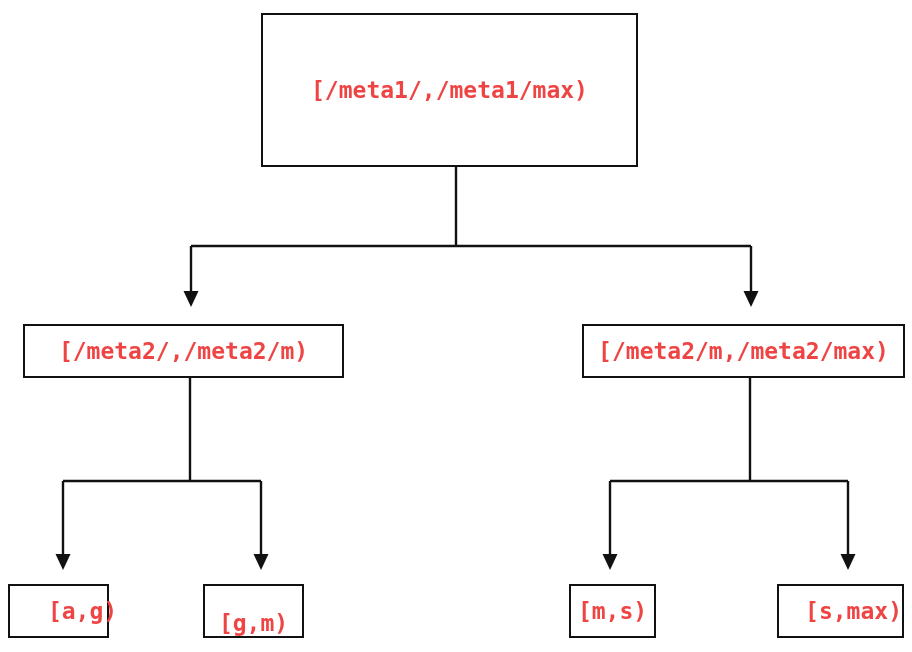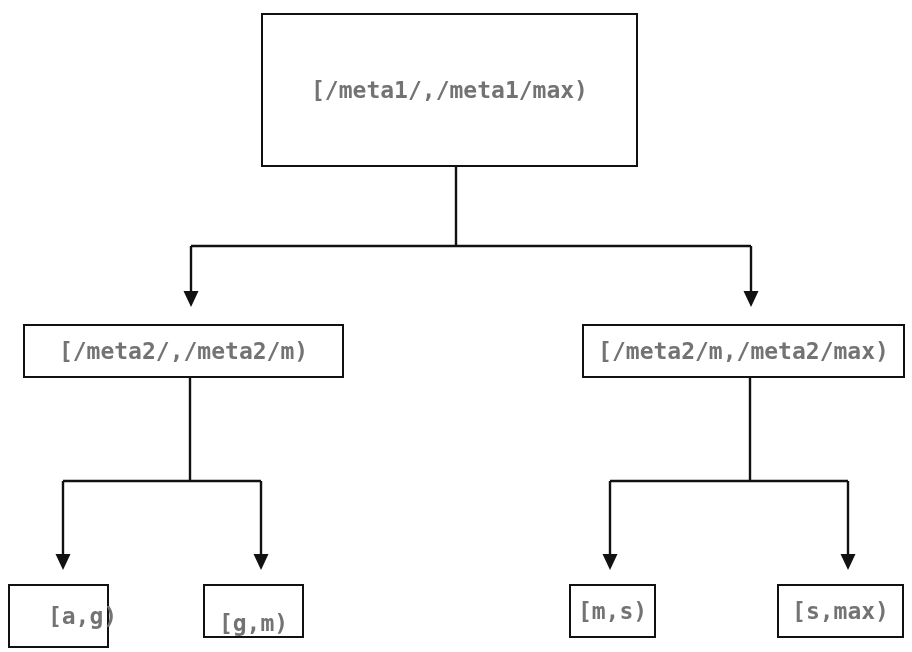--- a/index.html
+++ b/index.html
@@ -34,30 +34,30 @@
   .node {
     position: absolute;
     box-sizing: border-box;
     border: 2.5px solid #111111;
     background: #ffffff;
     display: flex;
     align-items: center;
     justify-content: center;
     font-size: 23px;
     font-weight: bold;
-    color: #737373;
+    color: #ef4444;
     white-space: nowrap;
   }
   .node-root   { left: 261px; top: 13px;  width: 377px; height: 154px; }
   .node-l2a    { left: 23px;  top: 324px; width: 321px; height: 54px; text-align: center; }
   .node-l2b    { left: 582px; top: 324px; width: 323px; height: 54px; text-align: center; }
-  .node-leaf1  { left: 8px;   top: 584px; width: 101px; height: 64px; padding-left: 48px; }
+  .node-leaf1  { left: 8px;   top: 584px; width: 101px; height: 54px; padding-left: 48px; }
   .node-leaf2  { left: 203px; top: 584px; width: 101px; height: 54px; align-items: flex-end; }
   .node-leaf3  { left: 553px; top: 584px; width: 87px; height: 54px; margin-left: 16px; }
-  .node-leaf4  { left: 777px; top: 584px; width: 127px; height: 54px; }
+  .node-leaf4  { left: 777px; top: 584px; width: 127px; height: 54px; justify-content: flex-end; }
 </style>
 </head>
 <body>
 
 <div class="canvas">
 
   <svg class="connectors" viewBox="0 0 912 652" xmlns="http://www.w3.org/2000/svg">
 
     <path class="edge" d="M456 167 V246"></path>
     <path class="edge" d="M191 246 H751"></path>

